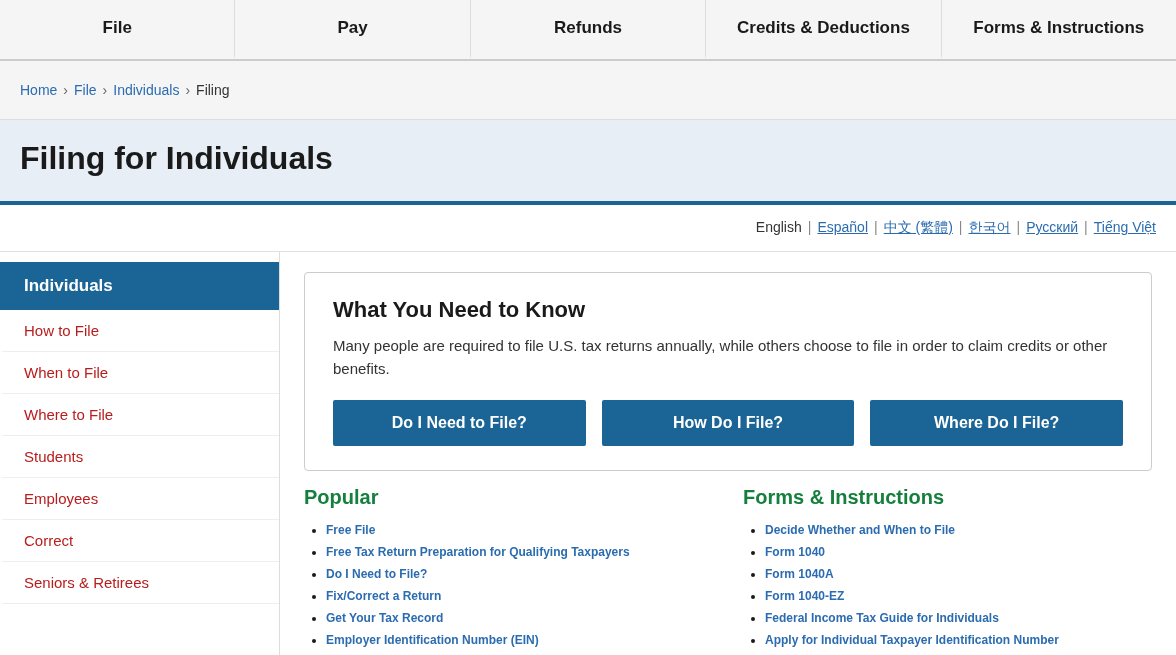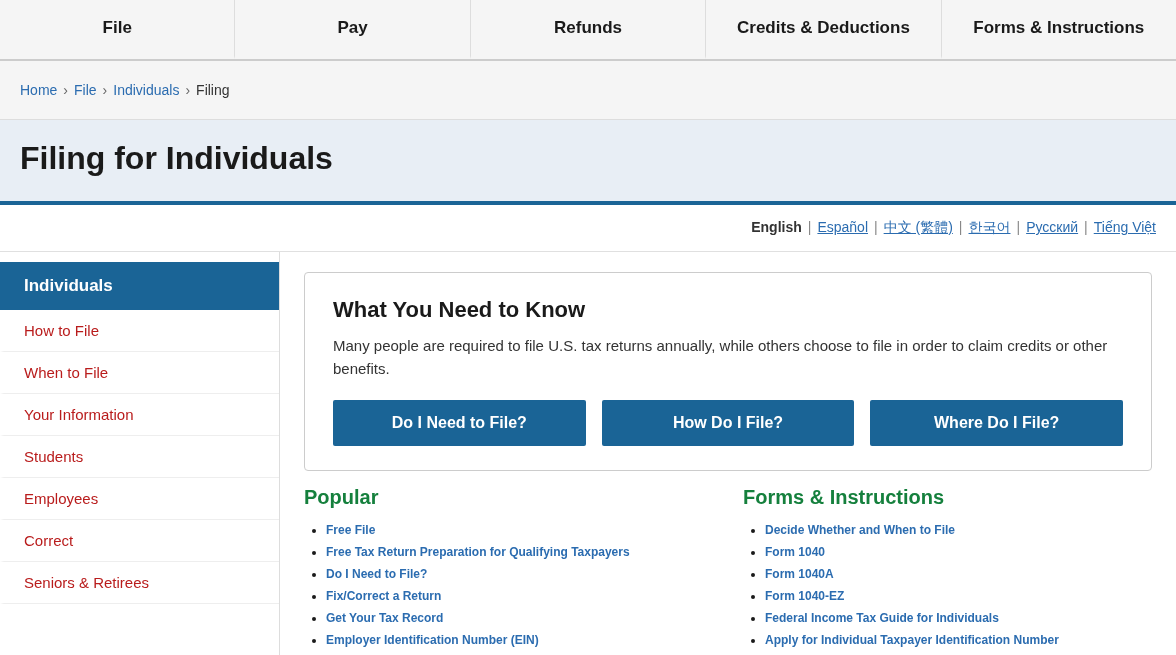--- a/index.html
+++ b/index.html
@@ -28,21 +28,21 @@
     .breadcrumb .sep { margin: 0 6px; color: #666; }
 
     
     .page-header { background: #e8eef5; padding: 20px 20px 24px 20px; border-bottom: 4px solid #1a6496; }
     .page-title { font-size: 32px; font-weight: 700; color: #1a1a1a; }
 
     
     .lang-bar { text-align: right; padding: 14px 20px; font-size: 14px; color: #333; background: #fff; border-bottom: 1px solid #e0e0e0; }
     .lang-bar a { color: #2b6cb0; text-decoration: underline; cursor: pointer; }
     .lang-bar .sep { margin: 0 6px; color: #888; }
-    .lang-bar .current { color: #333; font-weight: bold; }
+    .lang-bar .current { color: #333; font-weight: normal; }
 
     
     .main-layout { display: flex; min-height: 500px; }
 
     
     .sidebar { width: 280px; min-width: 280px; border-right: 1px solid #ddd; background: #fff; padding-top: 10px; }
     .sidebar-header {
       background: #1a6496;
       color: #fff;
       font-size: 17px;
@@ -111,21 +111,21 @@
 
 <div class="lang-bar" id="lang-bar"><span class="current">English</span><span class="sep">|</span><a href="#">Español</a><span class="sep">|</span><a href="#">中文 (繁體)</a><span class="sep">|</span><a href="#">한국어</a><span class="sep">|</span><a href="#">Русский</a><span class="sep">|</span><a href="#">Tiếng Việt</a></div>
 
 <div class="main-layout">
 
   <aside class="sidebar">
     <div class="sidebar-header">Individuals</div>
     <div id="sidebar-items">
         <div class="sidebar-item">How to File</div>
         <div class="sidebar-item">When to File</div>
-        <div class="sidebar-item">Your Information</div>
+        <div class="sidebar-item">Where to File</div>
         <div class="sidebar-item">Students</div>
         <div class="sidebar-item">Employees</div>
         <div class="sidebar-item">Correct</div>
         <div class="sidebar-item">Seniors &amp; Retirees</div>
       </div>
   </aside>
 
   <main class="content">
 
     <div class="info-box">

